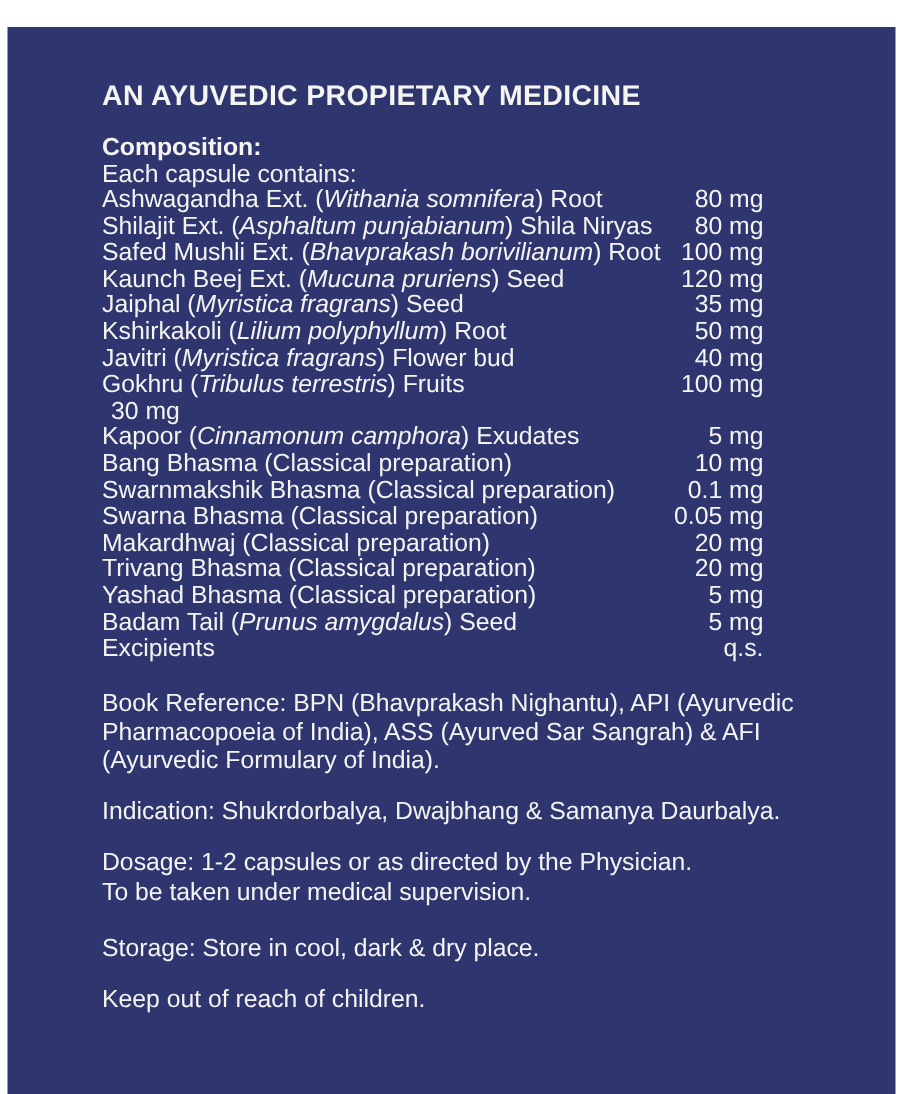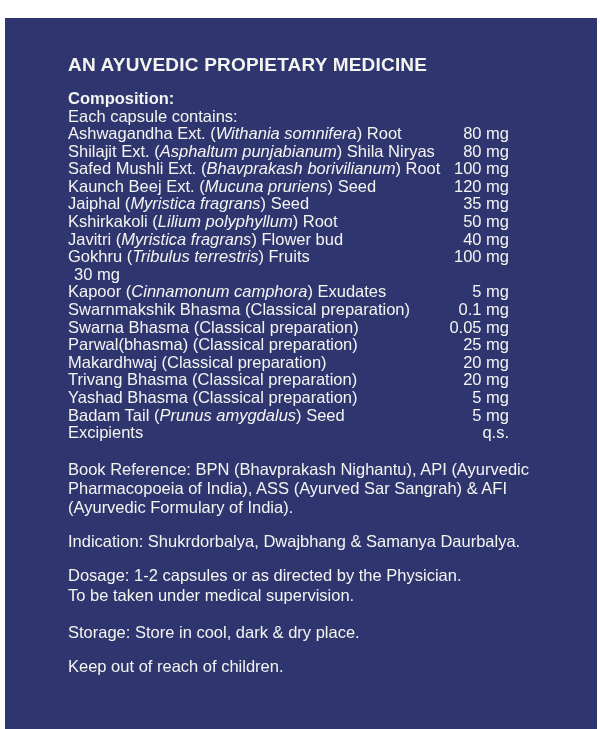--- a/index.html
+++ b/index.html
@@ -124,30 +124,30 @@
             <span class="qty">100 mg</span>
           </div>
           <div class="row">
             <span class="qty">30 mg</span>
           </div>
           <div class="row">
             <span class="iname">Kapoor (<i>Cinnamonum camphora</i>) Exudates</span>
             <span class="qty">5 mg</span>
           </div>
           <div class="row">
+            <span class="iname">Bang Bhasma (Classical preparation)</span>
+            <span class="qty">10 mg</span>
+          </div>
+          <div class="row">
             <span class="iname">Swarnmakshik Bhasma (Classical preparation)</span>
             <span class="qty">0.1 mg</span>
           </div>
           <div class="row">
             <span class="iname">Swarna Bhasma (Classical preparation)</span>
             <span class="qty">0.05 mg</span>
-          </div>
-          <div class="row">
-            <span class="iname">Parwal(bhasma) (Classical preparation)</span>
-            <span class="qty">25 mg</span>
           </div>
           <div class="row">
             <span class="iname">Makardhwaj (Classical preparation)</span>
             <span class="qty">20 mg</span>
           </div>
           <div class="row">
             <span class="iname">Trivang Bhasma (Classical preparation)</span>
             <span class="qty">20 mg</span>
           </div>
           <div class="row">

